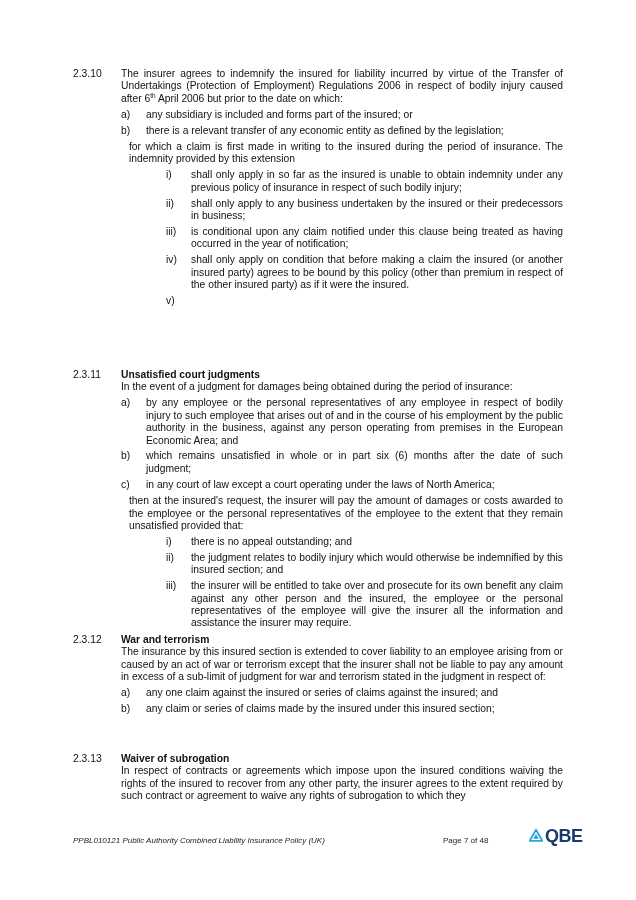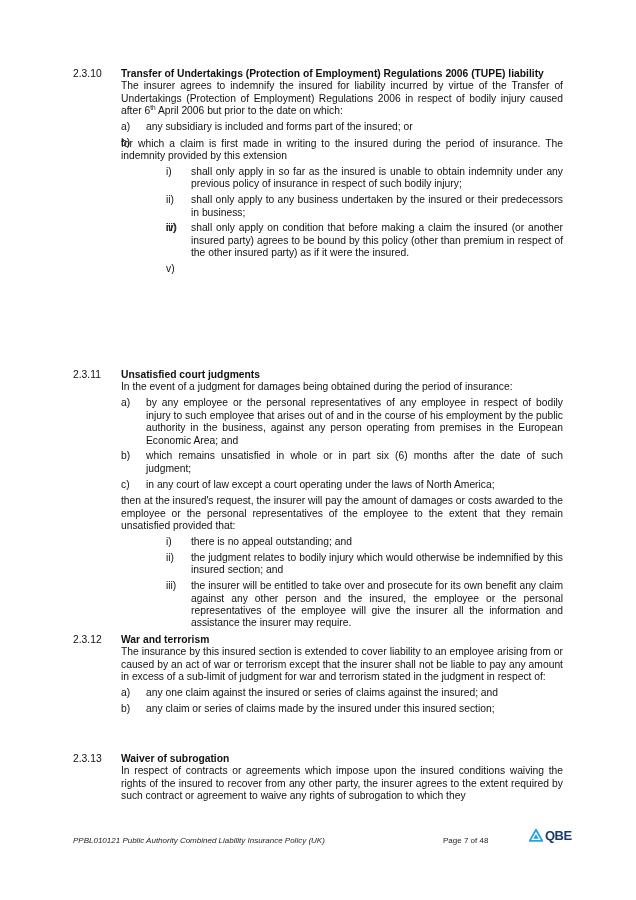--- a/index.html
+++ b/index.html
@@ -8,49 +8,48 @@
   .page { position: absolute; left: 0; top: 0; width: 636px; height: 794px; }
   .sec { position: absolute; left: 73px; width: 490px; }
   .num { position: absolute; left: 0; top: 0; width: 48px; }
   .body { margin-left: 48px; }
   .title { font-weight: bold; }
   p { margin: 0; text-align: justify; }
   .item { position: relative; padding-left: 25px; margin-top: 3.5px; text-align: justify; }
   .item .lbl { position: absolute; left: 0; top: 0; }
   .sub { position: relative; padding-left: 70px; margin-top: 3.5px; text-align: justify; }
   .sub .lbl { position: absolute; left: 45px; top: 0; }
-  .after { margin-top: 4px; }
+  .after { margin-top: 4px; margin-left: 8px; }
   b { font-weight: normal; }
   sup { font-size: 6.5px; line-height: 0; vertical-align: 4px; }
   .footer { position: absolute; top: 835px; left: 73px; width: 510px; font-size: 8px; color: #222; }
   .footer .doc { position: absolute; left: 0; top: 0; font-style: italic; }
   .footer .pg { position: absolute; left: 370px; top: 0; }
   .logo { position: absolute; left: 456px; top: -6px; display: flex; align-items: center; }
   .logo svg { width: 14px; height: 14px; }
-  .logo .txt { font-size: 13px; font-weight: bold; color: #1a3a6e; margin-left: 2px; letter-spacing: -0.5px; }
+  .logo .txt { font-size: 18px; font-weight: bold; color: #1a3a6e; margin-left: 2px; letter-spacing: -0.5px; }
 </style>
 </head>
 <body>
 
 <div class="page">
 
   <div class="sec" style="top:68px">
     <span class="num">2.3.10</span>
     <div class="body">
-      <p class="title">Transfer of Undertakings (Protection of Employment) Regulations 2006 (TUPE) liability</p>
       <p>The <b>insurer</b> agrees to indemnify the <b>insured</b> for liability incurred by virtue of the Transfer of Undertakings (Protection of Employment) Regulations 2006 in respect of <b>bodily injury</b> caused after 6<sup>th</sup> April 2006 but prior to the date on which:</p>
       <div>
           <div class="item"><span class="lbl">a)</span><span>any subsidiary is included and forms part of the <b>insured</b>; or</span></div>
-          <div class="item"><span class="lbl">b)</span></div>
+          <div class="item"><span class="lbl">b)</span><span>there is a relevant transfer of any economic entity as defined by the legislation;</span></div>
         </div>
       <p class="after">for which a claim is first made in writing to the <b>insured</b> during the <b>period of insurance</b>. The indemnity provided by this extension</p>
       <div>
           <div class="sub"><span class="lbl">i)</span><span>shall only apply in so far as the <b>insured</b> is unable to obtain indemnity under any previous policy of insurance in respect of such <b>bodily injury</b>;</span></div>
           <div class="sub"><span class="lbl">ii)</span><span>shall only apply to any <b>business</b> undertaken by the <b>insured</b> or their predecessors in business;</span></div>
-          <div class="sub"><span class="lbl">iii)</span></div>
+          <div class="sub"><span class="lbl">iii)</span><span>is conditional upon any claim notified under this clause being treated as having occurred in the year of notification;</span></div>
           <div class="sub"><span class="lbl">iv)</span><span>shall only apply on condition that before making a claim the <b>insured</b> (or <b>another insured party</b>) agrees to be bound by this <b>policy</b> (other than premium in respect of the <b>other insured party</b>) as if it were the <b>insured</b>.</span></div>
           <div class="sub"><span class="lbl">v)</span></div>
         </div>
     </div>
   </div>
 
   <div class="sec" style="top:369px">
     <span class="num">2.3.11</span>
     <div class="body">
       <p class="title">Unsatisfied court judgments</p>

